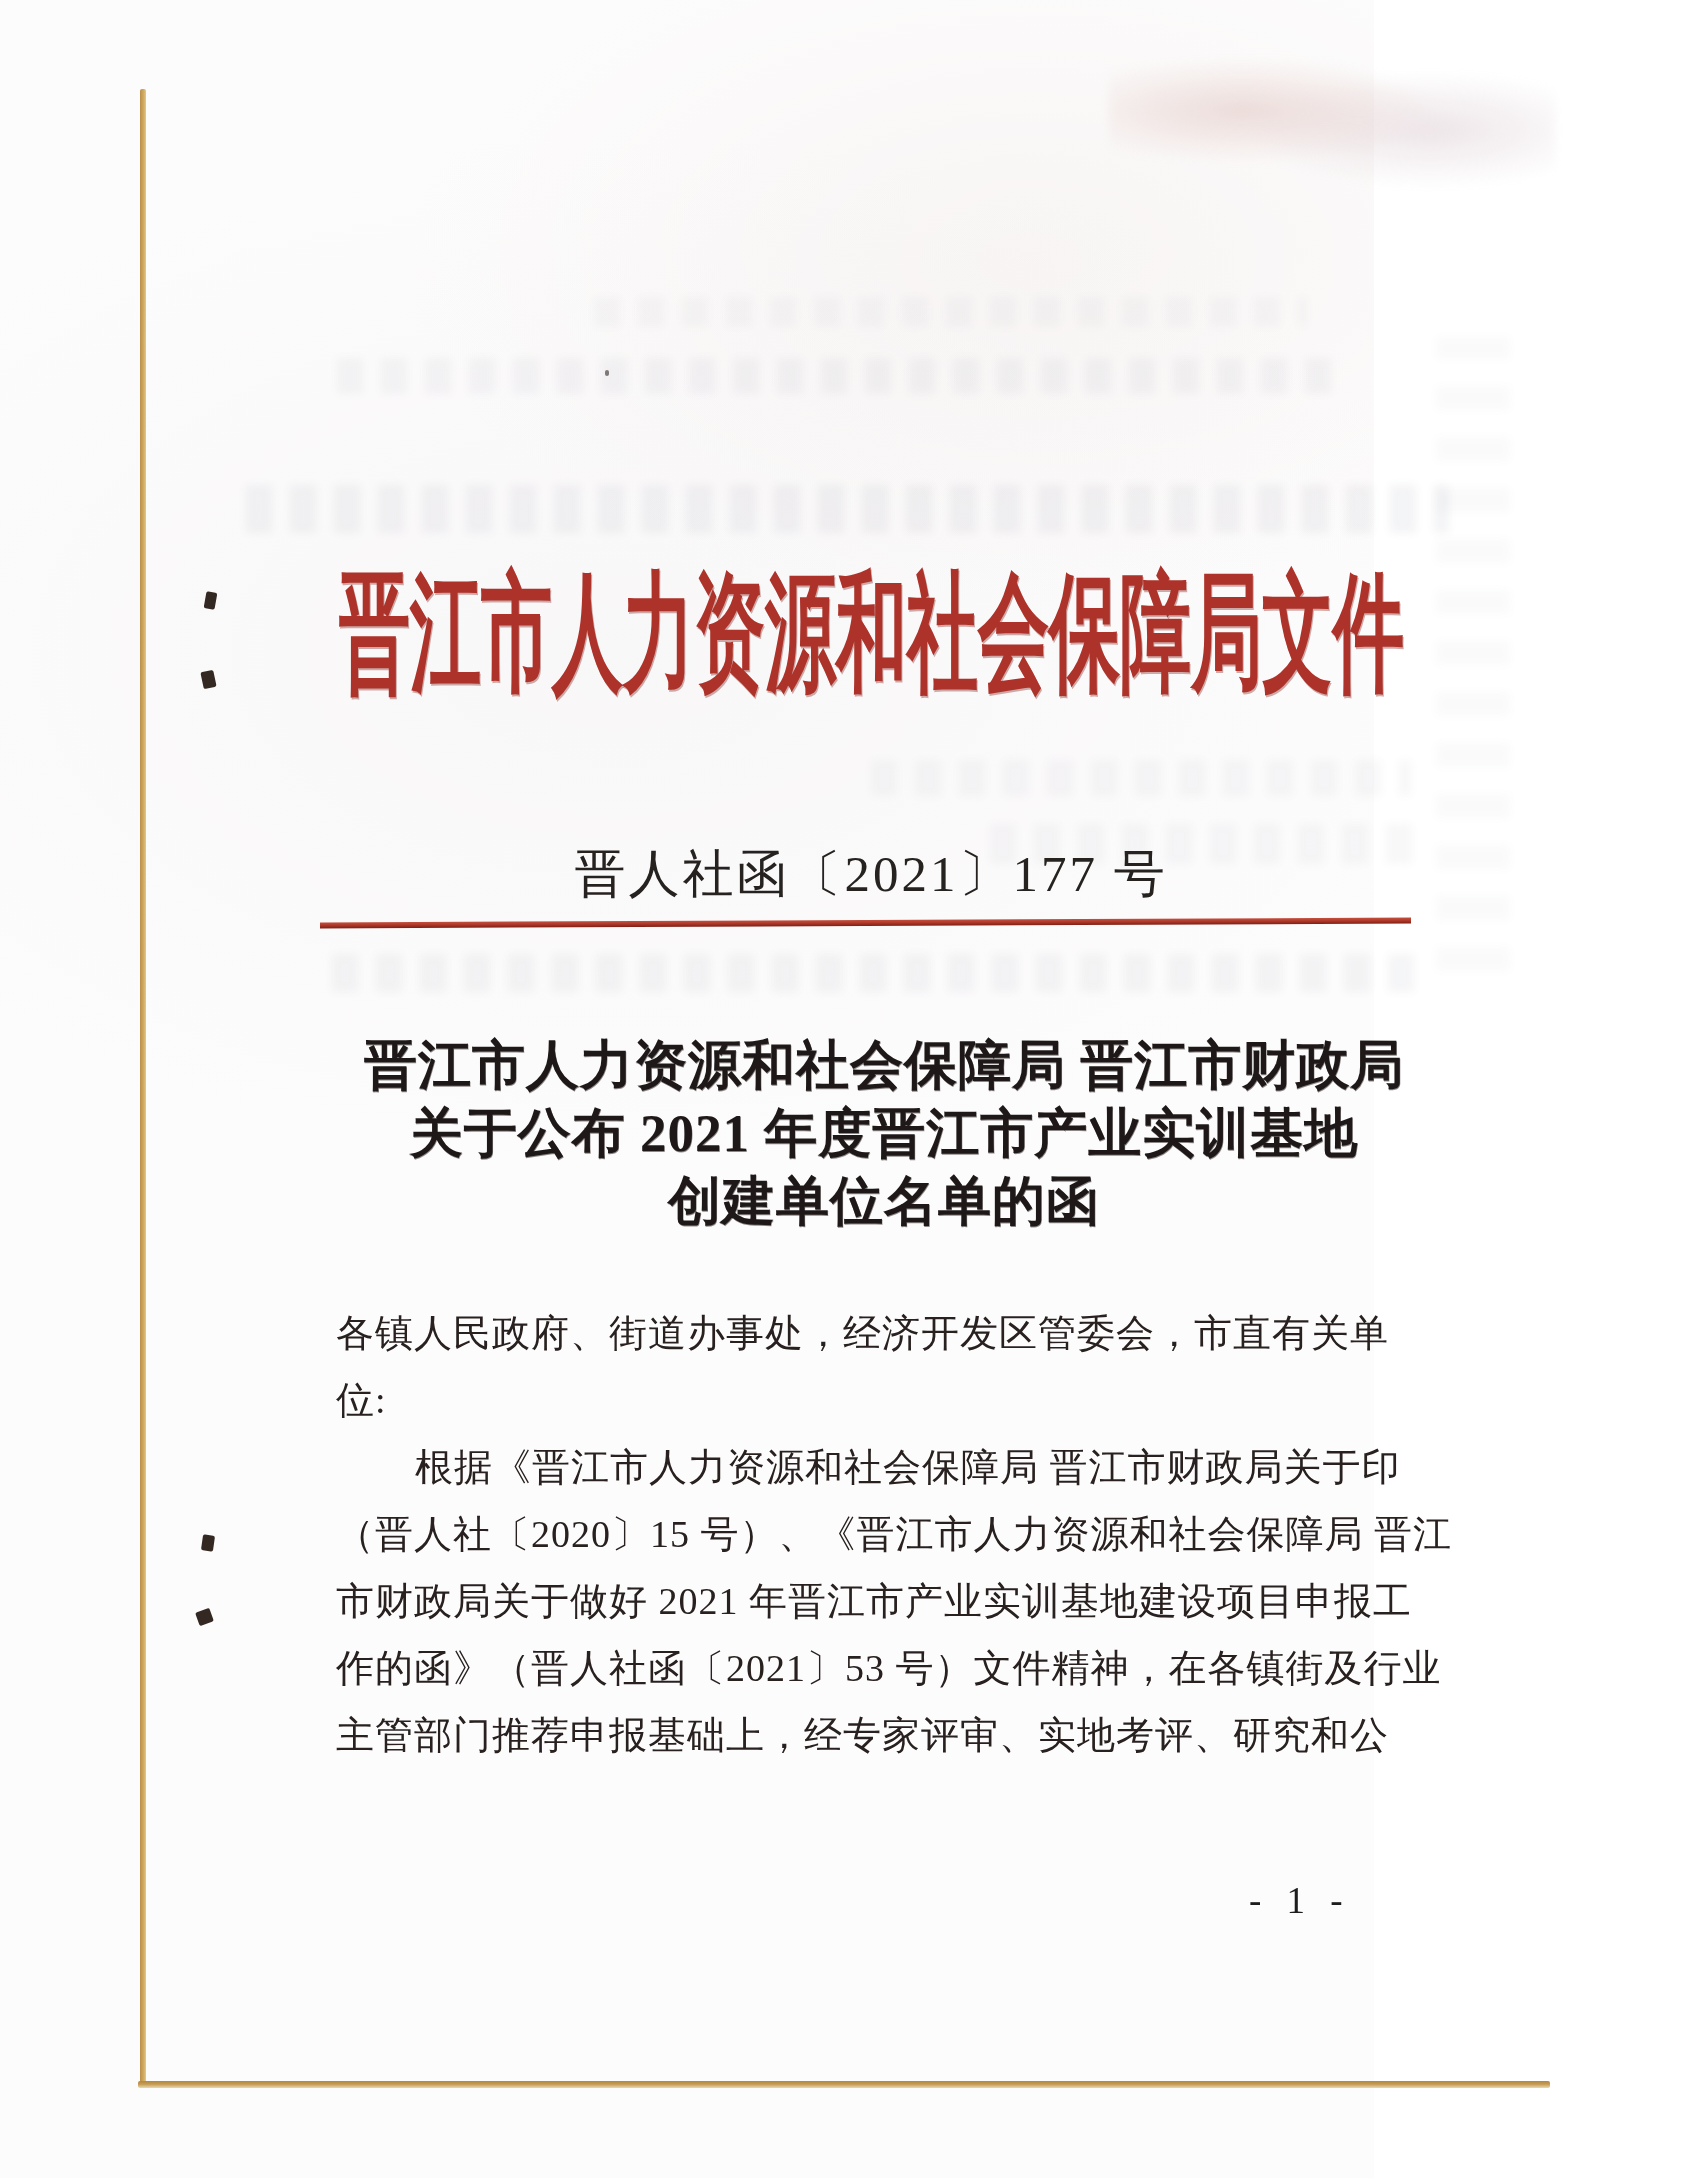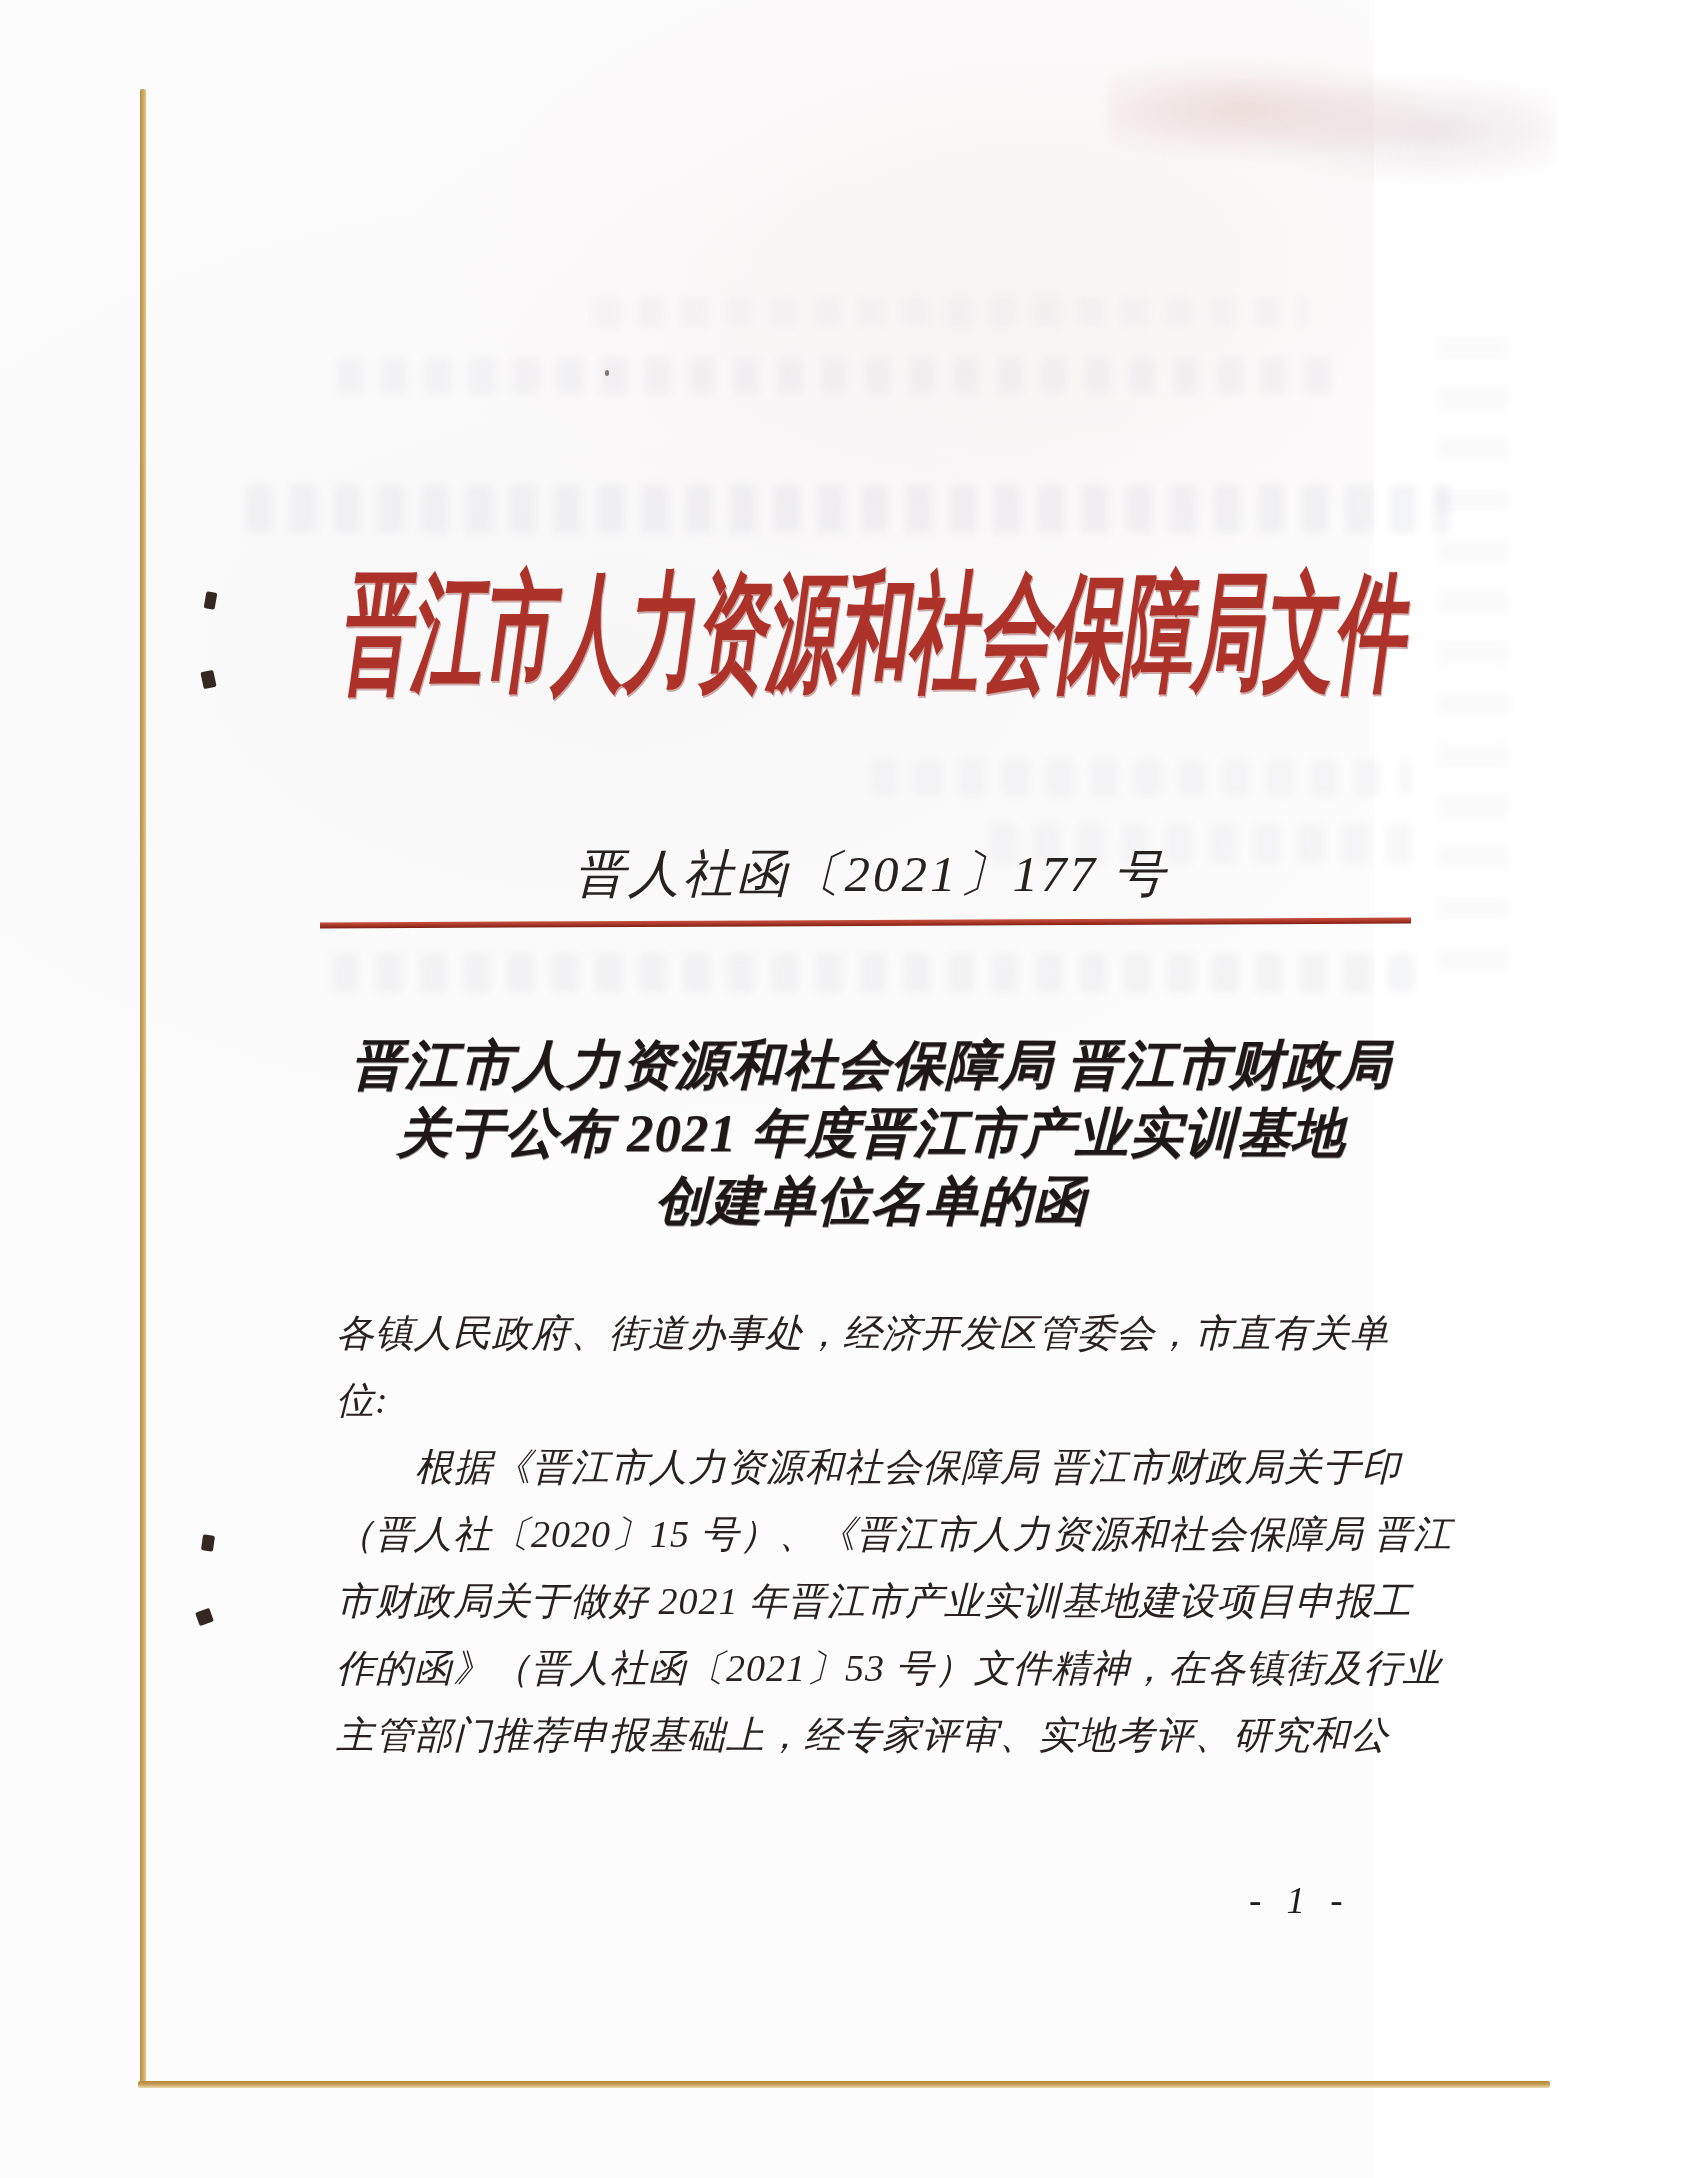--- a/index.html
+++ b/index.html
@@ -9,21 +9,20 @@
     font-family:"Liberation Serif","DejaVu Serif",serif;
     position:relative;
     overflow:hidden;
   }
   #canvas{
     position:absolute;left:0;top:0;width:1374px;height:2178px;
     background:
       radial-gradient(ellipse 891px 495px at 75% 12%, rgba(232,222,220,.25), rgba(255,255,255,0) 70%),
       radial-gradient(ellipse 1188px 693px at 45% 30%, rgba(238,236,238,.30), rgba(255,255,255,0) 75%),
       #fdfcfc;
-    font-style: italic;
   }
   
   .edge-left{
     position:absolute;left:140px;top:89px;width:6px;height:1996px;
     background:linear-gradient(90deg,#b8904a,#d2ab62 60%,#e4c887);
     border-radius:2px;
   }
   .edge-bottom{
     position:absolute;left:138px;top:2081px;width:1412px;height:7px;
     background:linear-gradient(0deg,#e9d9ae,#c49a52 55%,#b5873e);
@@ -48,21 +47,21 @@
     font-size:51px;color:#262220;
     letter-spacing:3px;
     white-space:nowrap;
   }
   .red-rule{
     position:absolute;left:320px;top:920px;width:1091px;height:6px;
     background:linear-gradient(0deg,#7e1f15,#b13a2b 55%,#c4503f);
     transform:rotate(-0.25deg);
   }
   .doc-title{
-    position:absolute;left:277px;top:1031px;width:1188px;
+    position:absolute;left:290px;top:1031px;width:1188px;
     text-align:center;
     font-size:53px;font-weight:bold;color:#1e1918;
     line-height:68px;
     letter-spacing:1px;
     text-shadow:0.5px 0.5px 0 rgba(30,20,20,.5);
   }
   .doc-title div{white-space:nowrap;}
   .body-text{
     position:absolute;left:336px;top:1300px;width:1079px;
     font-size:38px;color:#282120;

